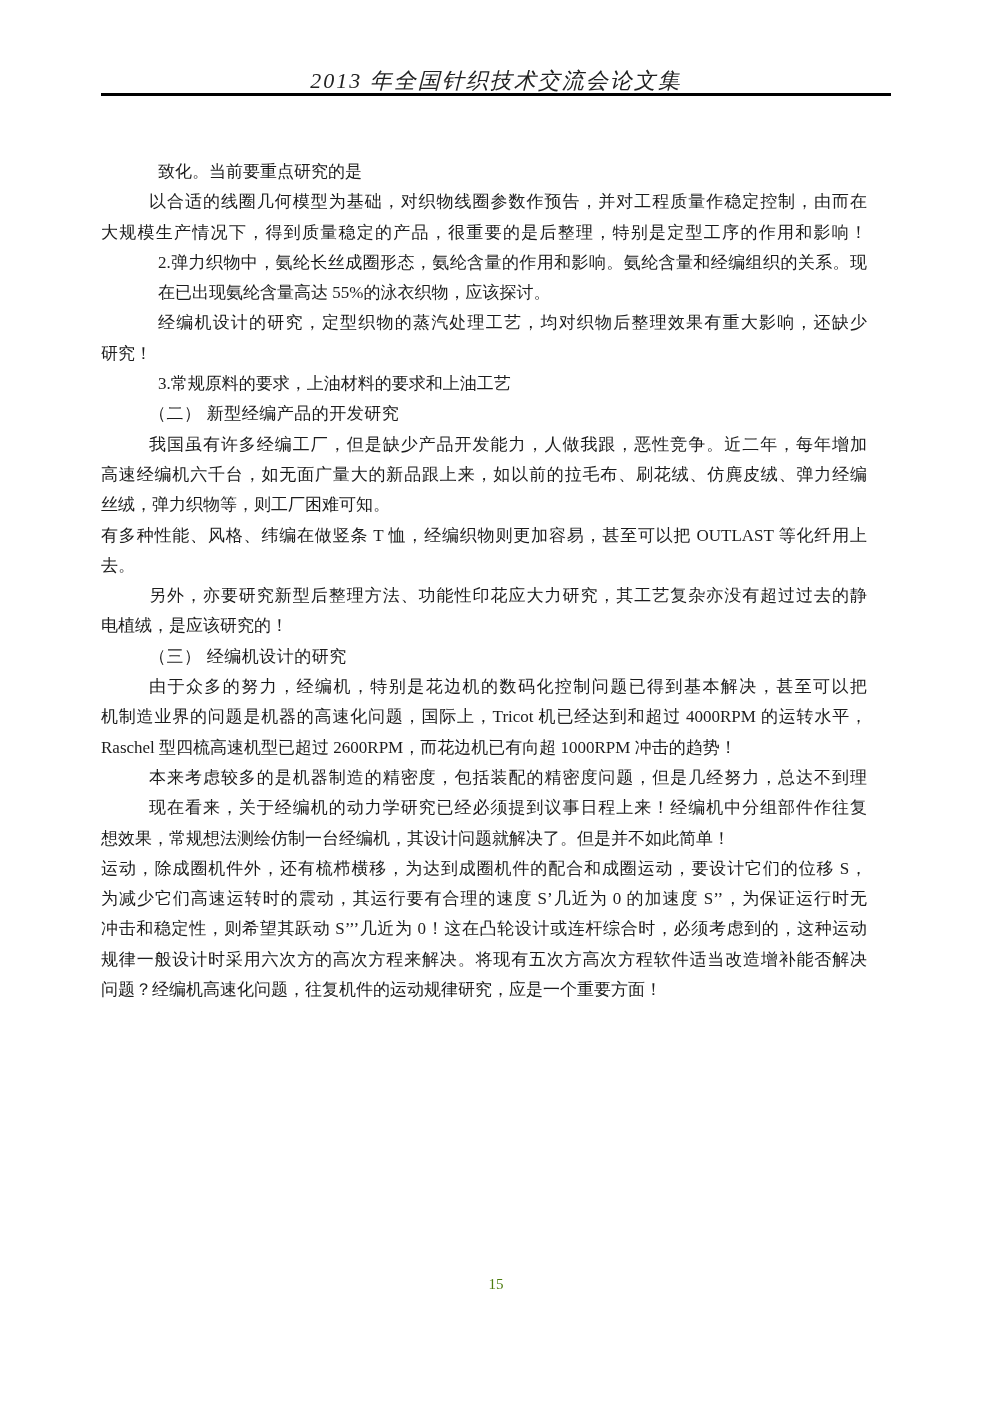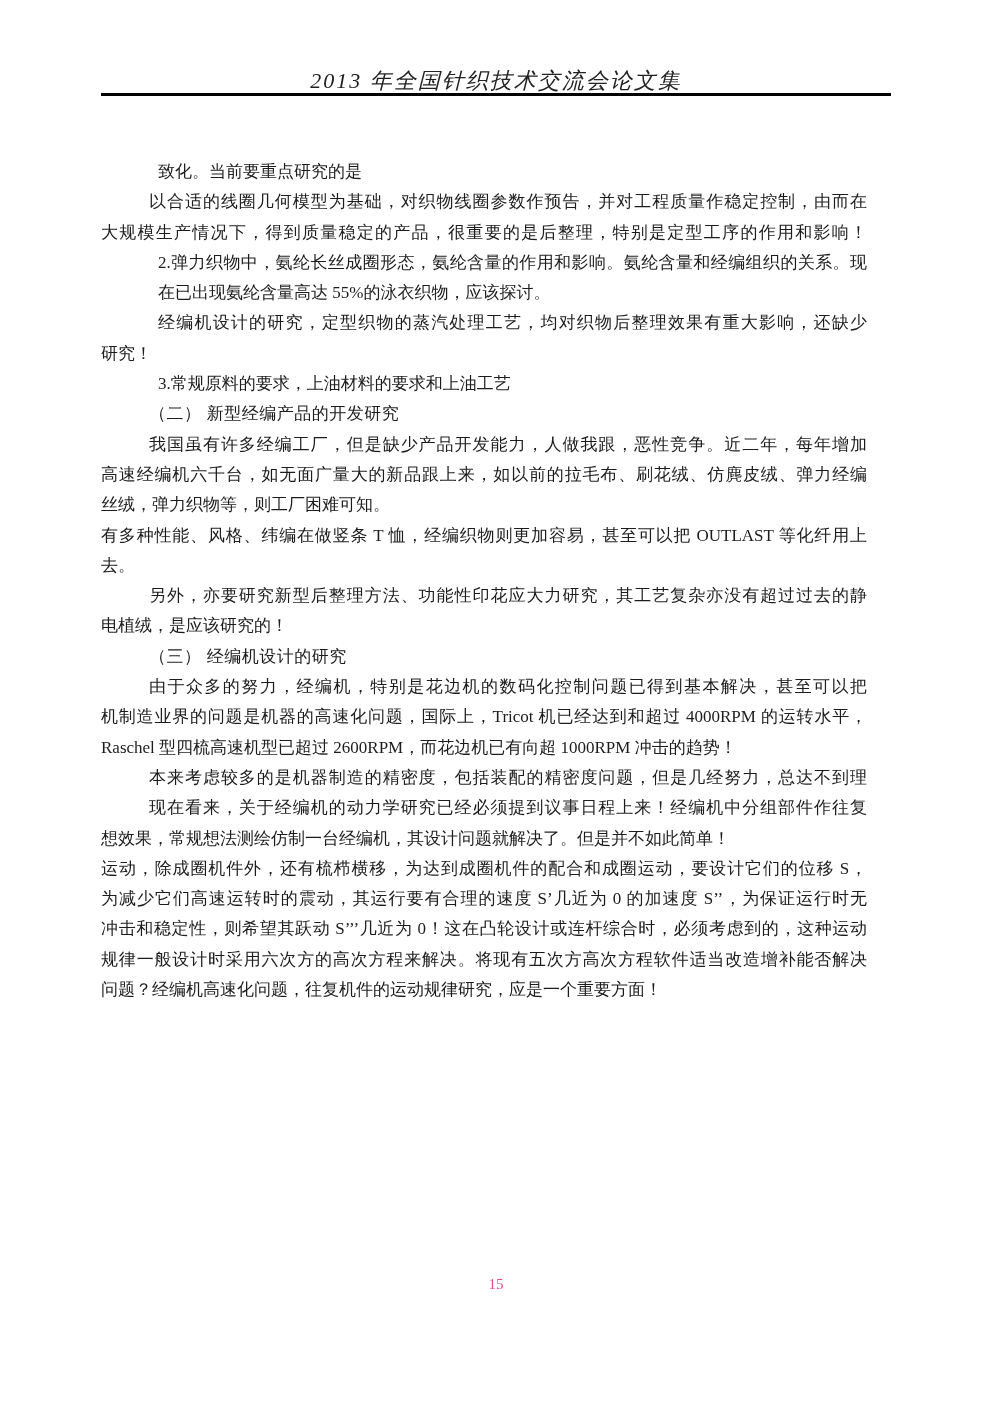--- a/index.html
+++ b/index.html
@@ -53,21 +53,21 @@
     font-family: "Liberation Sans", sans-serif;
     letter-spacing: 0.5px;
   }
   .footer-pagenum {
     position: absolute;
     top: 1276px;
     left: 0;
     width: 100%;
     text-align: center;
     font-size: 15px;
-    color: #ec4899;
+    color: #4d7c0f;
   }
 </style>
 </head>
 <body>
 
 <div class="page">
 
   <div class="header-title">2013 年全国针织技术交流会论文集</div>
   <div class="header-rule"></div>
 

